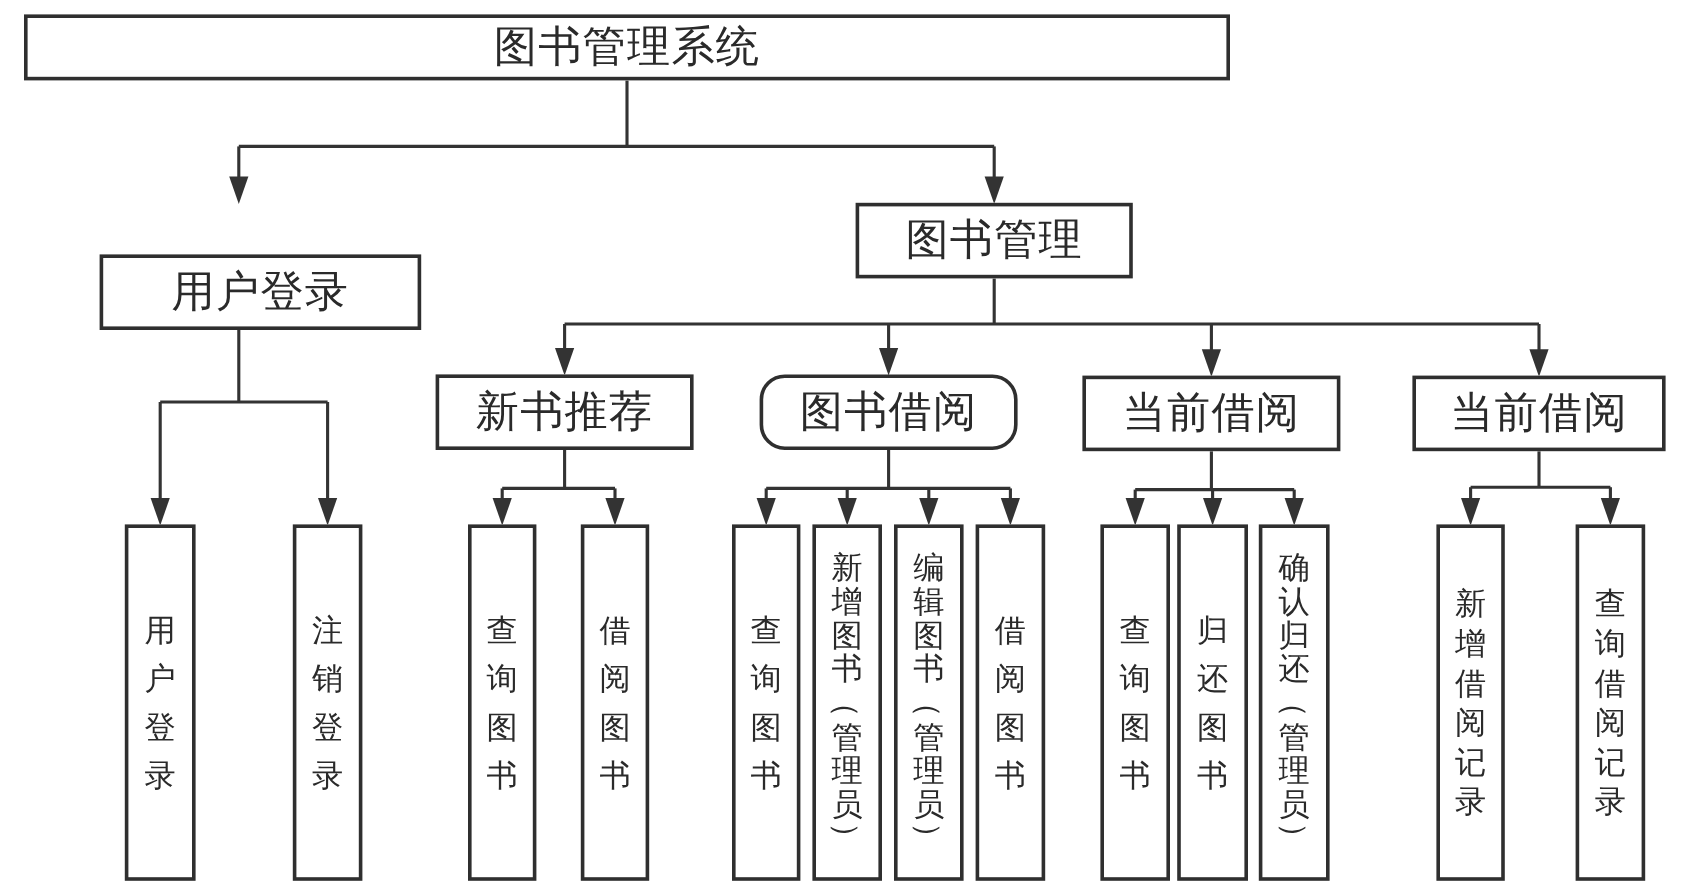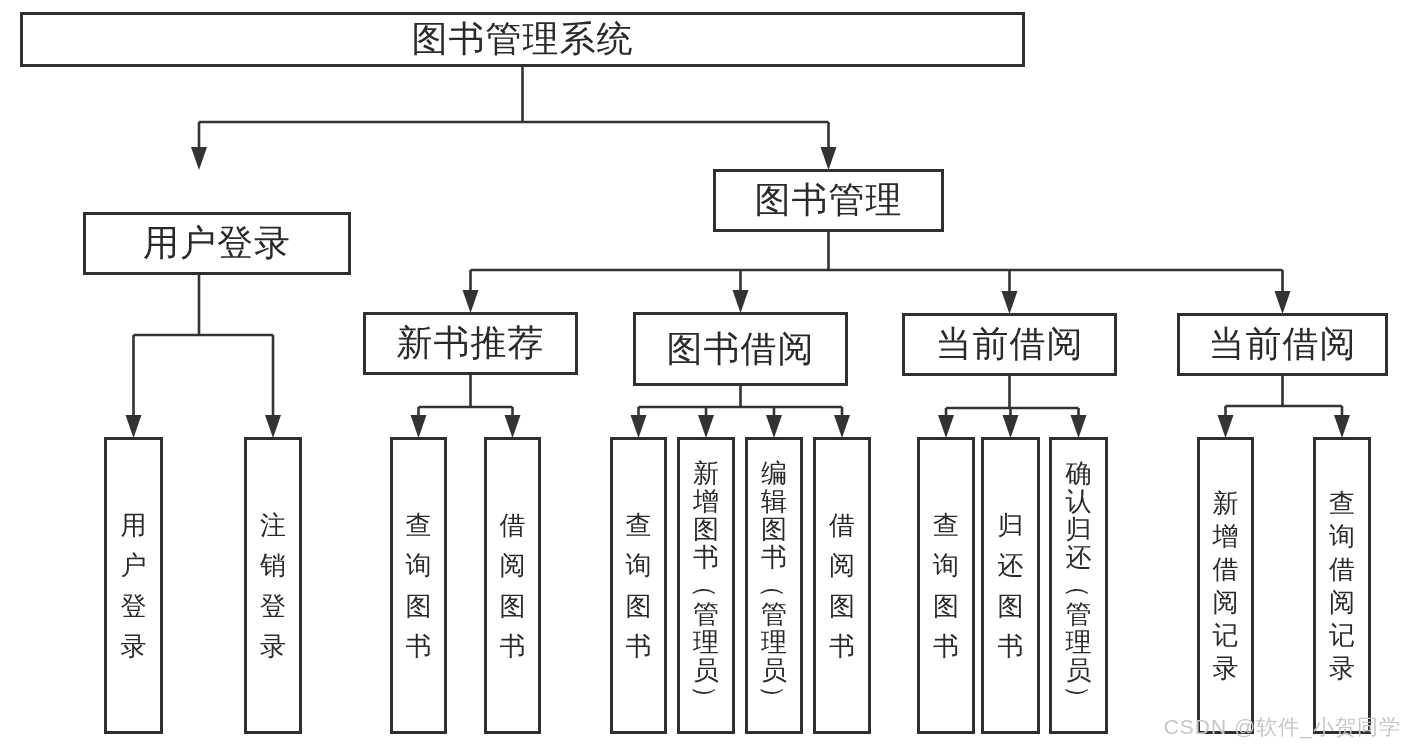--- a/index.html
+++ b/index.html
@@ -100,21 +100,21 @@
       <path d="M 1225.5 406 V 419" class="edge"></path>
       <polygon points="1217.5,415 1233.5,415 1225.5,438" class="arrow"></polygon>
       <path d="M 1342 406 V 419" class="edge"></path>
       <polygon points="1334,415 1350,415 1342,438" class="arrow"></polygon>
     </svg>
   <div id="nodes">
       <div class="node hnode" style="left: 20px; top: 12px; width: 1005px; height: 55px;">图书管理系统</div>
       <div class="node hnode" style="left: 83px; top: 169px; width: 268px; height: 63px; margin-top: 43px;">用户登录</div>
       <div class="node hnode" style="left: 713px; top: 169px; width: 231px; height: 63px;">图书管理</div>
       <div class="node hnode" style="left: 363px; top: 312px; width: 215px; height: 63px; text-align: center;">新书推荐</div>
-      <div class="node hnode" style="left: 633px; top: 312px; width: 215px; height: 74px;">图书借阅</div>
+      <div class="node hnode" style="left: 633px; top: 312px; width: 215px; height: 63px; border-radius: 21px;">图书借阅</div>
       <div class="node hnode" style="left: 902px; top: 313px; width: 215px; height: 63px;">当前借阅</div>
       <div class="node hnode" style="left: 1177px; top: 313px; width: 211px; height: 63px;">当前借阅</div>
       <div class="node vnode" style="left: 104px; top: 437px; width: 59px; height: 297px; row-gap: 12px;">
         <span class="vchar">用</span>
         <span class="vchar">户</span>
         <span class="vchar">登</span>
         <span class="vchar">录</span>
       </div>
       <div class="node vnode" style="left: 244px; top: 437px; width: 58px; height: 297px; row-gap: 12px;">
         <span class="vchar">注</span>
@@ -201,14 +201,13 @@
       </div>
       <div class="node vnode" style="left: 1313px; top: 437px; width: 58px; height: 297px; row-gap: 5px;">
         <span class="vchar">查</span>
         <span class="vchar">询</span>
         <span class="vchar">借</span>
         <span class="vchar">阅</span>
         <span class="vchar">记</span>
         <span class="vchar">录</span>
       </div>
     </div>
-  <div class="watermark">CSDN @软件_小贺同学</div>
 </div>
 
 </body></html>

